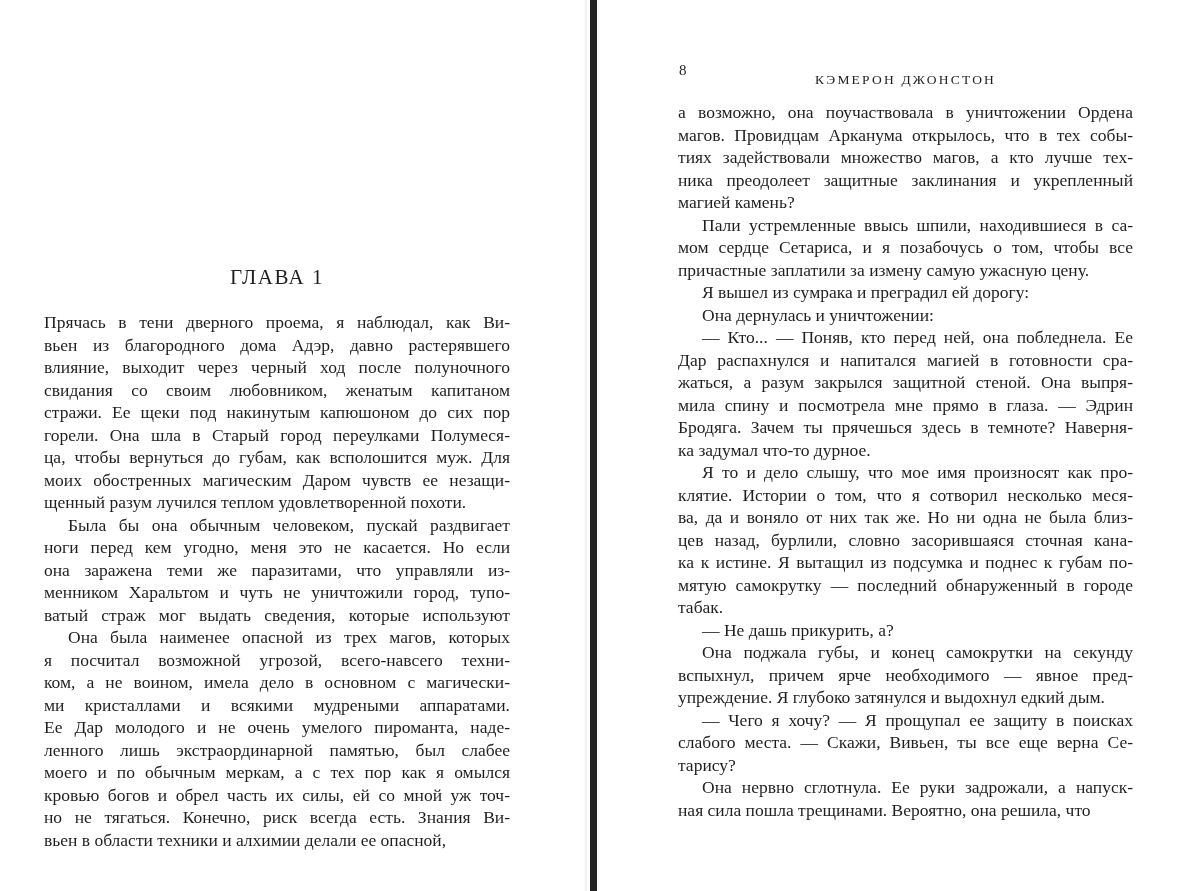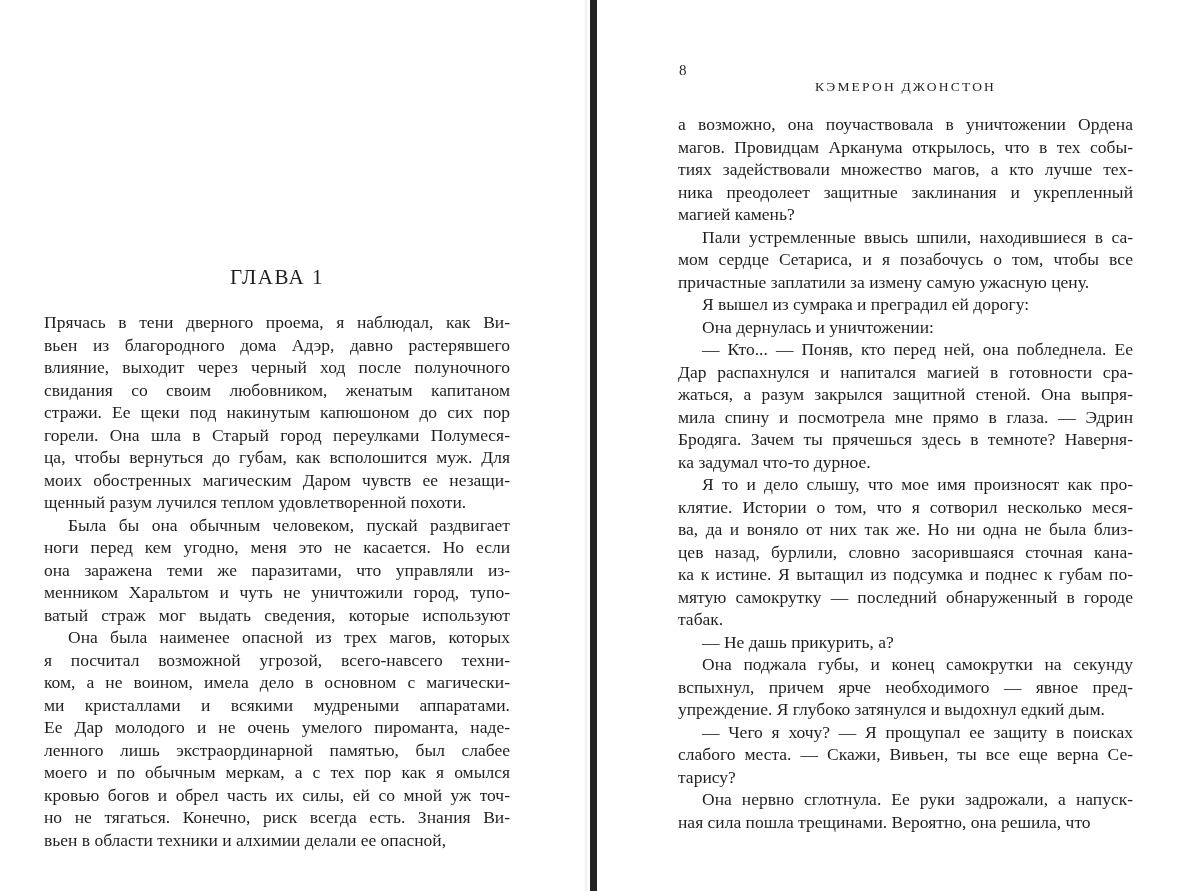--- a/index.html
+++ b/index.html
@@ -36,28 +36,28 @@
     color:var(--text);
   }
   .running-head{
     position:absolute;top:62px;left:0;width:100%;height:20px;
   }
   .page-number{
     position:absolute;left:1px;top:0;
     font-size:15px;
   }
   .running-title{
-    position:absolute;left:0;width:100%;top:17px;
+    position:absolute;left:0;width:100%;top:10px;
     text-align:center;
     font-size:13.5px;
     letter-spacing:2.2px;
   }
   .text-block{position:absolute;left:0;width:100%;}
   .page-left .text-block{top:279px;font-family:Liberation Serif, serif;}
-  .page-right .text-block{top:113px;}
+  .page-right .text-block{top:101px;}
   .line{
     font-size:17.5px;
     line-height:22.5px;
     height:22.5px;
     white-space:normal;
     text-align:justify;
     text-align-last:justify;
     overflow:hidden;
   }
   .line.last{text-align-last:left;}

